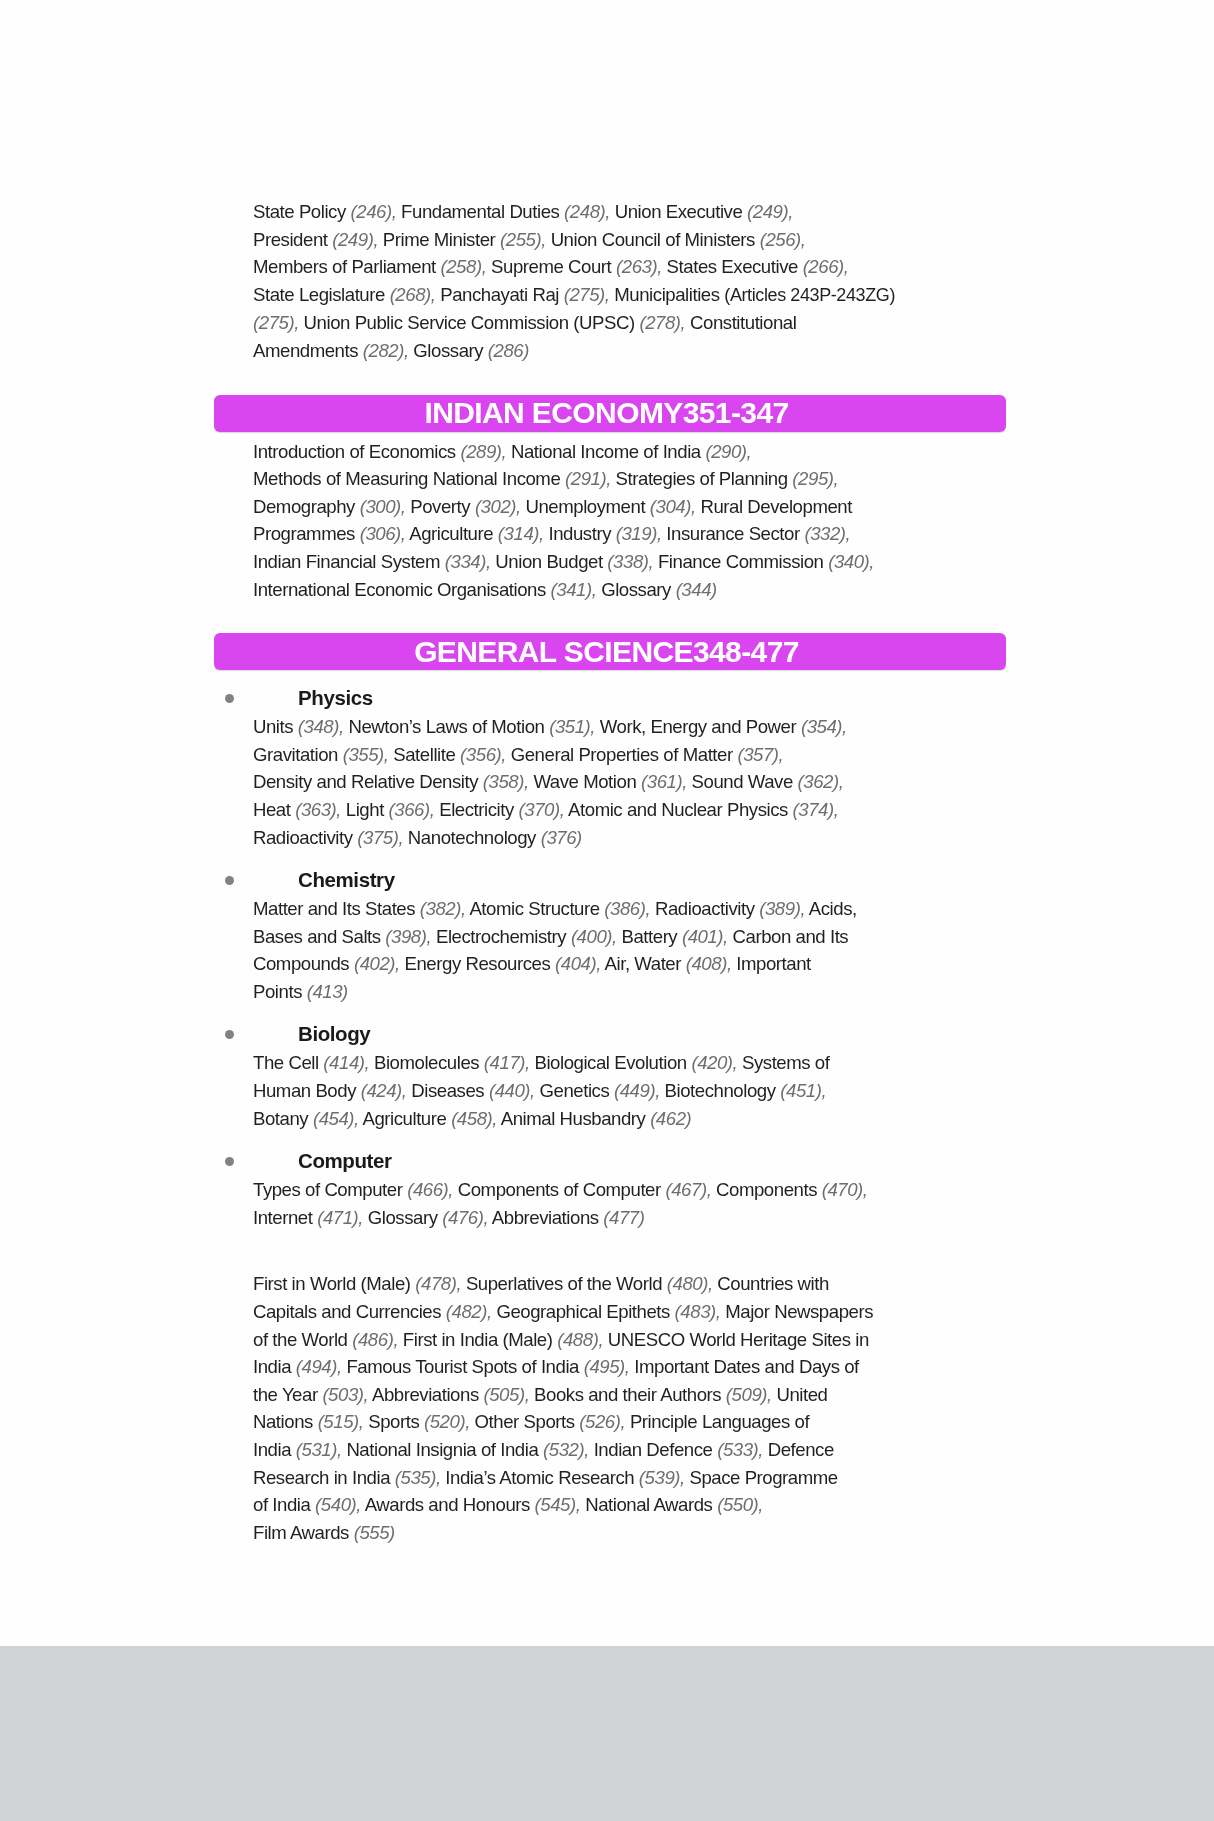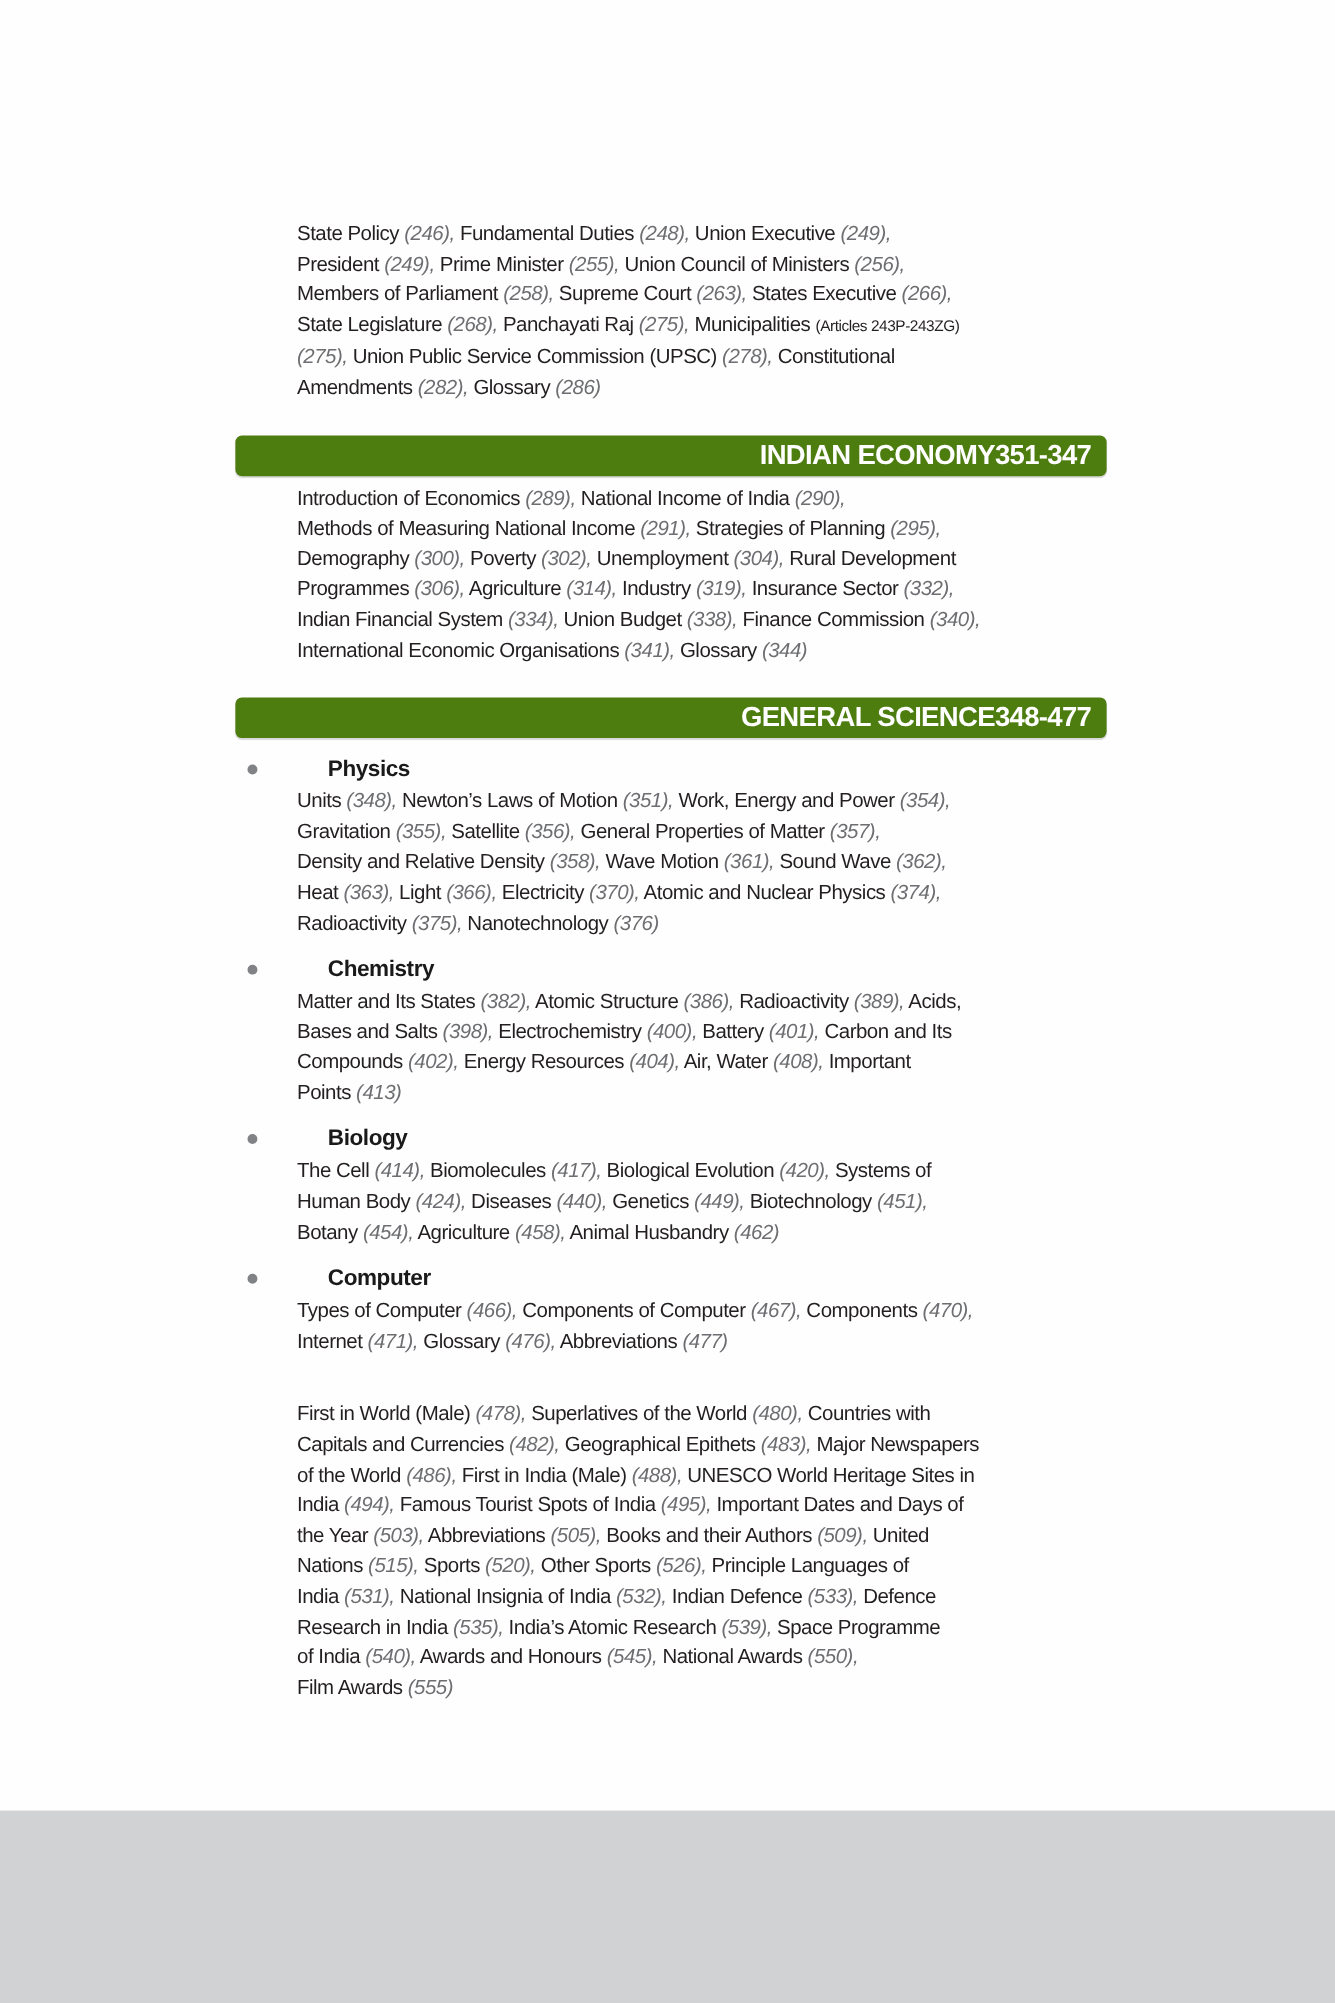--- a/index.html
+++ b/index.html
@@ -6,31 +6,31 @@
   body {
     width: 1214px; height: 1821px; position: relative; overflow: hidden;
     background: #ffffff;
     font-family: "Liberation Sans", "DejaVu Sans", sans-serif;
     color: #222222;
   }
   .page { position: absolute; left: 0; top: 0; width: 1214px; height: 1646px; background: #fefefe; }
   .footer-band { position: absolute; left: 0; top: 1646px; width: 1214px; height: 175px; background: #d1d2d4; }
   .content { position: absolute; left: 214px; top: 198px; width: 792px; }
   .para {
-    margin-left: 56px; width: 720px;
+    margin-left: 39px; width: 720px;
     font-size: 18.6px; line-height: 27.6px; letter-spacing: -0.45px;
     color: #231f20;
   }
   .para .pg { font-style: italic; color: #6d6e71; }
-  .para .small { font-size: 14px; letter-spacing: -0.4px; }
+  .para .small { font-size: 18px; letter-spacing: -0.4px; }
   .section-bar {
-    height: 37px; background: #4d7c0f; border-radius: 6px;
-    display: flex; align-items: center; justify-content: flex-end;
+    height: 37px; background: #d946ef; border-radius: 6px;
+    display: flex; align-items: center; justify-content: center;
     padding: 0 14px 0 7px; box-sizing: border-box;
-    color: #ffffff; font-weight: bold; font-size: 25px; letter-spacing: -0.6px;
+    color: #ffffff; font-weight: bold; font-size: 30px; letter-spacing: -0.6px;
     box-shadow: 0 1px 1px rgba(0,0,0,0.15);
   }
   .sub { position: relative; margin-top: 0; }
   .sub-head {
     margin-left: 84px; font-weight: bold; font-size: 20.5px; line-height: 30px;
     letter-spacing: -0.4px; color: #1a1a1a;
   }
   .bullet {
     position: absolute; left: 11px; top: 11px; width: 9px; height: 9px;
     border-radius: 50%; background: #808285;

